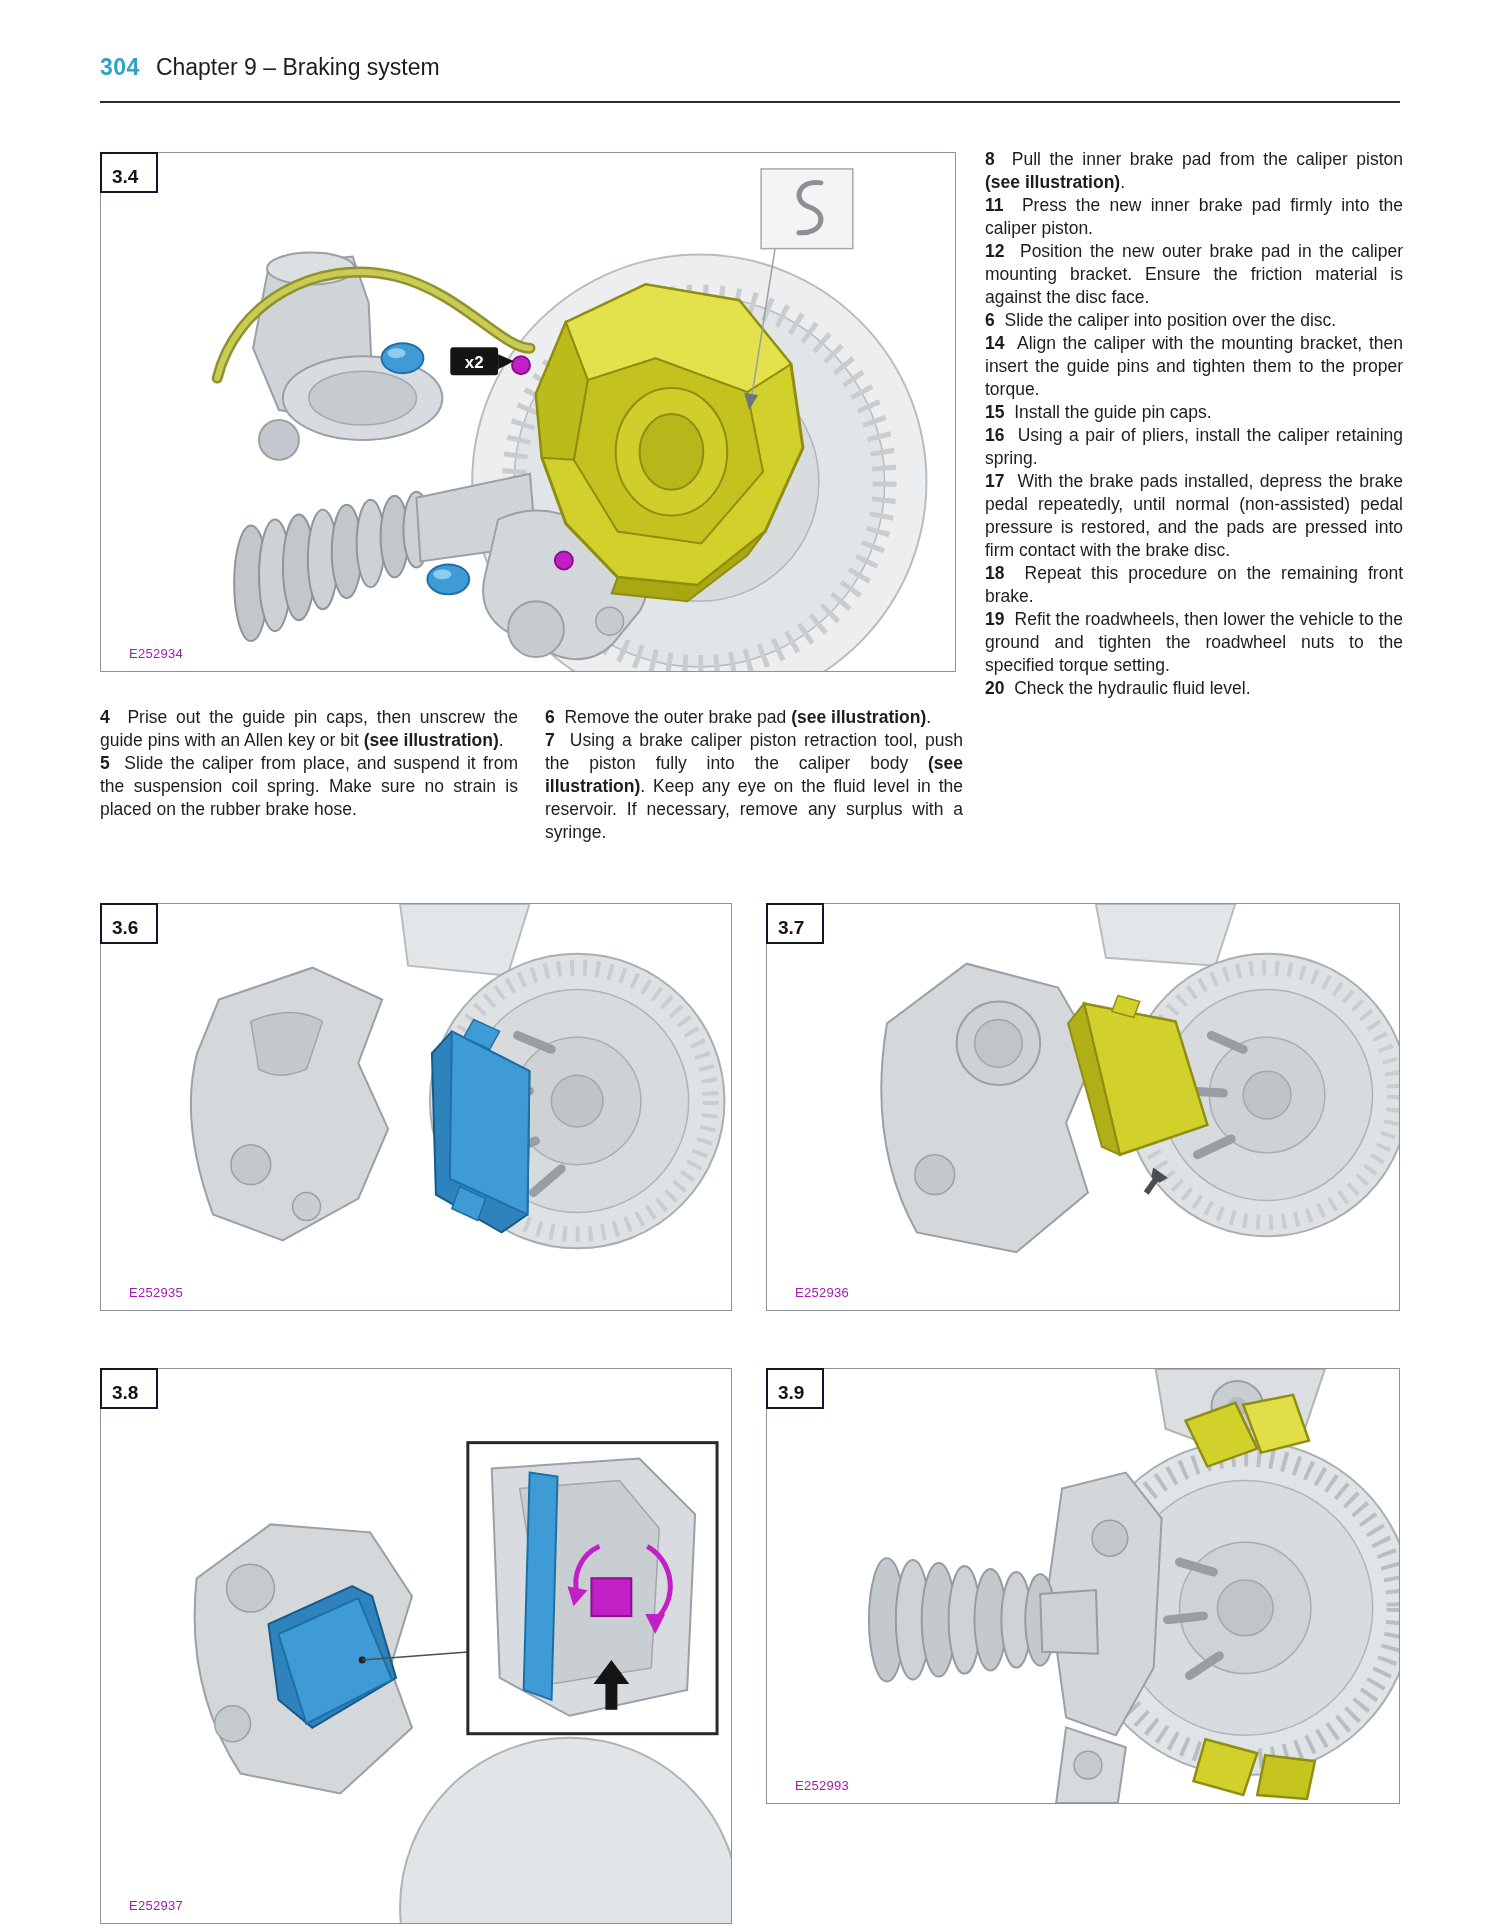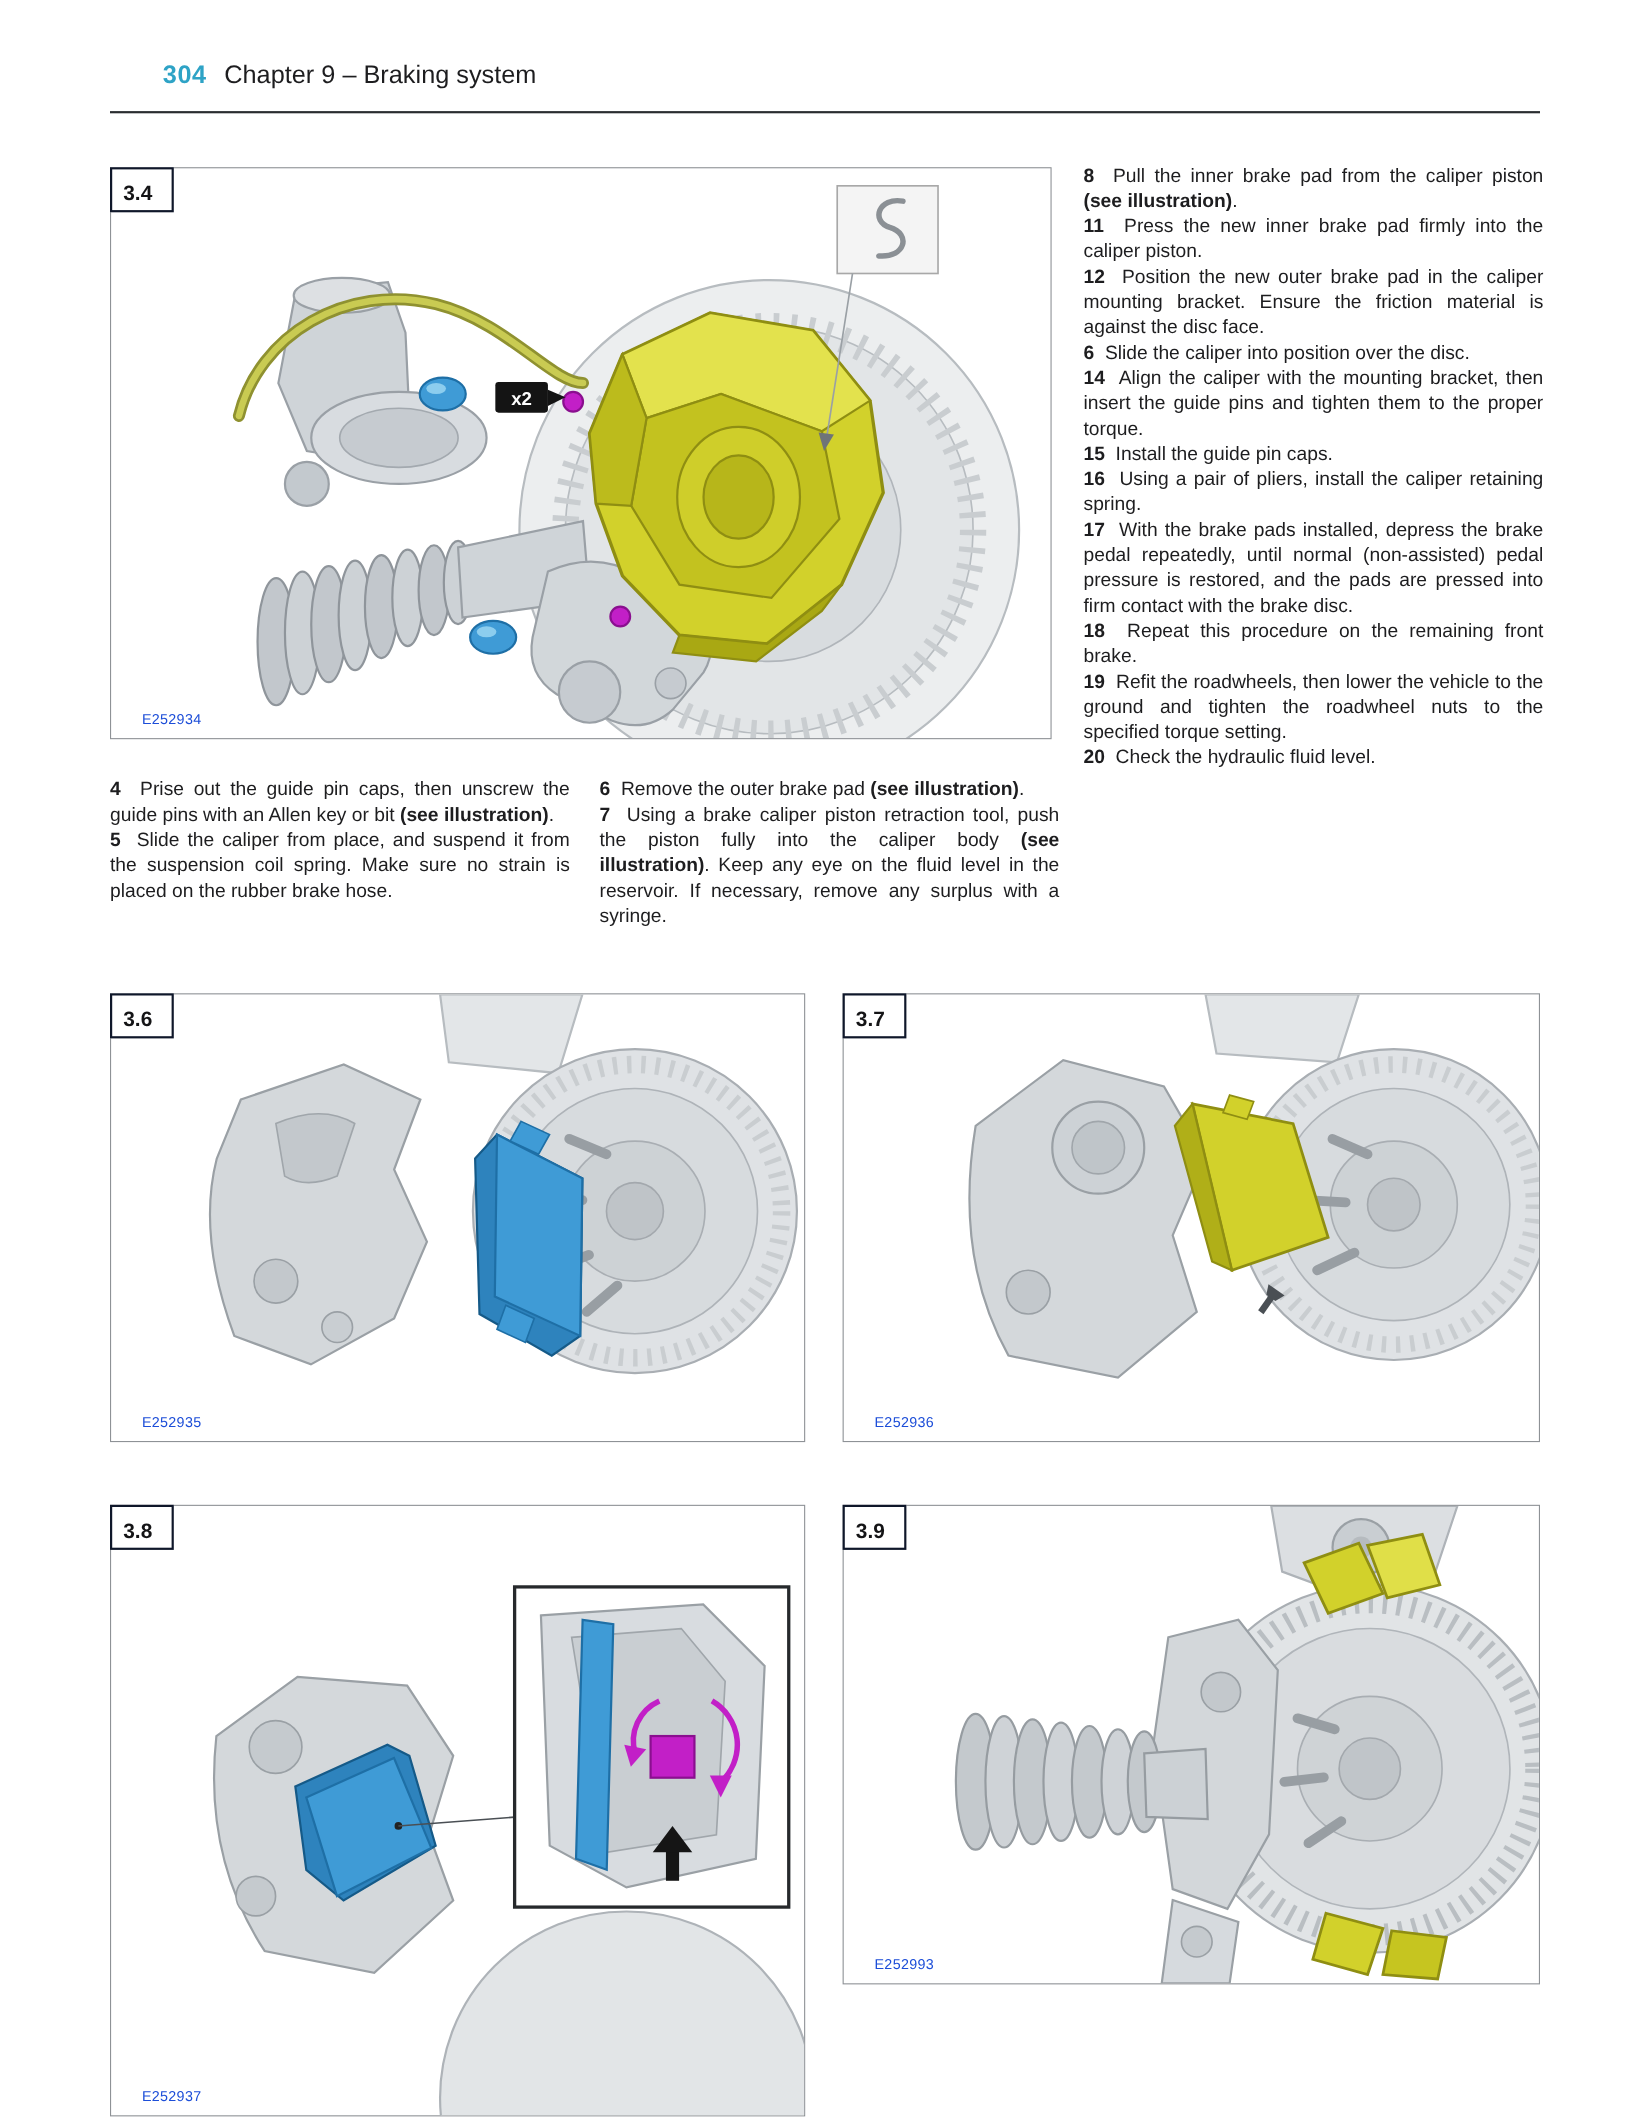--- a/index.html
+++ b/index.html
@@ -8,31 +8,31 @@
     --blue:#3f9bd6;
     --magenta:#c21fc7;
   }
   *{margin:0;padding:0;box-sizing:border-box;}
   html,body{background:#ffffff;}
   body{
     width:1500px;height:1929px;position:relative;
     font-family:"Liberation Sans", sans-serif;color:#1d1d1f;
   }
   .page{position:absolute;inset:0;background:#fff;overflow:hidden;}
-  .pagehead{position:absolute;left:100px;top:54px;display:flex;align-items:flex-start;gap:16px;margin-left:48px;}
+  .pagehead{position:absolute;left:100px;top:54px;display:flex;align-items:flex-start;gap:16px;}
   .pagenum{font-size:23px;font-weight:700;color:var(--teal);letter-spacing:.5px;}
   .chapter{font-size:23px;color:#1d1d1f;}
   .rule{position:absolute;left:100px;top:101px;width:1300px;border-top:2px solid #2a2d30;}
   .fig{position:absolute;border:1px solid #8e9296;background:#fff;}
   .fig svg{display:block;width:100%;height:100%;}
   .figlabel{
     position:absolute;top:-1px;left:-1px;background:#fff;border:2px solid #0f172a;
     font-weight:700;font-size:19px;padding:13px 18px 3px 10px;line-height:1.1;color:#141416;
   }
-  .figcode{position:absolute;left:28px;bottom:10px;font-size:13px;color:#1d4ed8;letter-spacing:.3px;}
+  .figcode{position:absolute;left:28px;bottom:10px;font-size:13px;color:#a21caf;letter-spacing:.3px;}
   .steps{position:absolute;width:418px;text-align:justify;font-size:17.5px;line-height:23px;color:#1d1d1f;}
   .steps p{margin:0;}
   .steps b{font-weight:700;}
   #fig34{left:100px;top:152px;width:856px;height:520px;}
   #fig36{left:100px;top:903px;width:632px;height:408px;}
   #fig37{left:766px;top:903px;width:634px;height:408px;}
   #fig38{left:100px;top:1368px;width:632px;height:556px;}
   #fig39{left:766px;top:1368px;width:634px;height:436px;}
   #col-right{left:985px;top:148px;}
   #col-left{left:100px;top:706px;}

